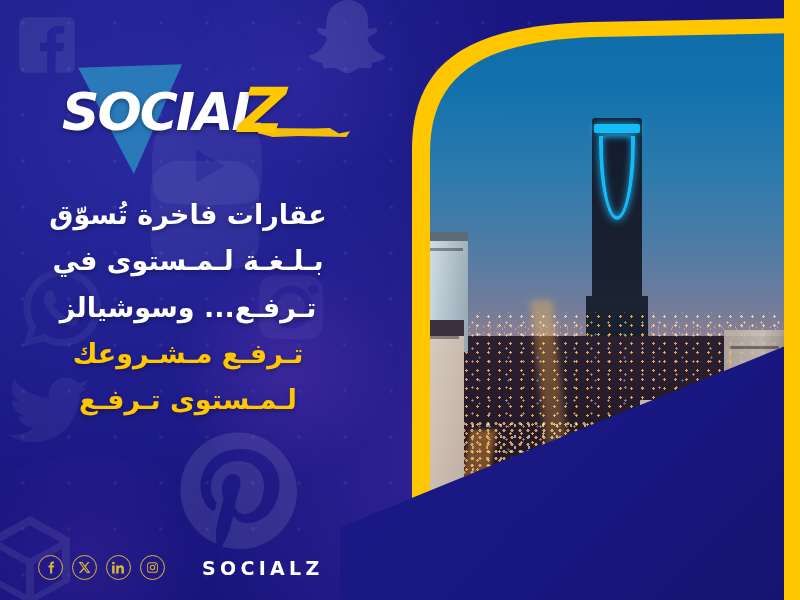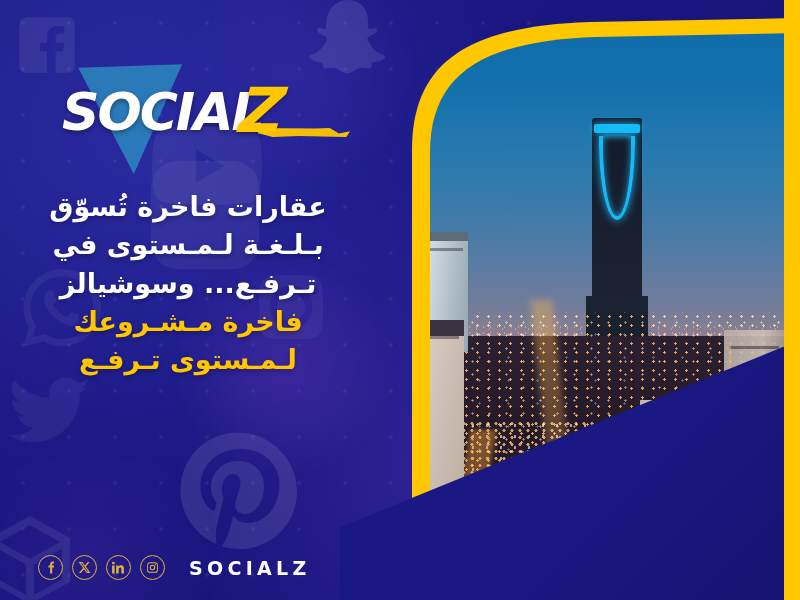--- a/index.html
+++ b/index.html
@@ -257,38 +257,39 @@
   #headline {
     position:absolute; top:188px; right:462px;
     width:300px;
     direction:rtl; text-align:center;
   }
   .hl {
     font-family:"DejaVu Sans","Liberation Sans",sans-serif;
     font-size:27px; font-weight:700;
     line-height:1.42;
     white-space:nowrap;
+    margin-top:8px;
   }
   .hl.white  { color:#ffffff; text-shadow:0 2px 5px rgba(0,0,0,.30); }
   .hl.yellow { color:#ffc700; text-shadow:0 2px 5px rgba(0,0,0,.30); }
 
   
   #footer {
     position:absolute; left:38px; bottom:20px;
     display:flex; align-items:center; gap:9px;
   }
   .soc {
     width:25px; height:25px; border-radius:50%;
     border:1.6px solid #ddb43a;
     display:flex; align-items:center; justify-content:center;
     color:#ddb43a;
   }
   .soc svg { width:13px; height:13px; fill:currentColor; display:block; }
   #footer-brand {
-    margin-left:15px;
+    margin-left:28px;
     font-size:19px; font-weight:600; letter-spacing:4.3px;
     color:#ffffff;
   }
 </style>
 </head>
 <body>
 
 <div id="poster">
 
   <div class="wm-dots"></div>
@@ -395,21 +396,21 @@
     <div id="logo-triangle"></div>
     <div id="logo-word">SOCIAL</div>
     <div id="logo-z">Z</div>
     <div id="logo-brush"></div>
   </div>
 
   <div id="headline">
     <div class="hl white">عقارات فاخرة تُسوّق</div>
     <div class="hl white">بـلـغـة لـمـستوى في</div>
     <div class="hl white">تـرفـع... وسوشيالز</div>
-    <div class="hl yellow">فاخرة مـشـروعك</div>
+    <div class="hl yellow">تـرفـع مـشـروعك</div>
     <div class="hl yellow">لـمـستوى تـرفـع</div>
   </div>
 
   <div id="footer">
     <div class="soc" title="Facebook">
       <svg viewBox="0 0 24 24">
           <path d="M15.1 8.2V6.1c0-.9.2-1.4 1.6-1.4h1.8V1.2C18.1 1.1 17 1 15.8 1c-2.7 0-4.5 1.6-4.5 4.6v2.6H8.2v3.6h3.1V23h3.8V11.8h3.1l.5-3.6h-3.6z"></path>
         </svg>
     </div>
     <div class="soc" title="X">

